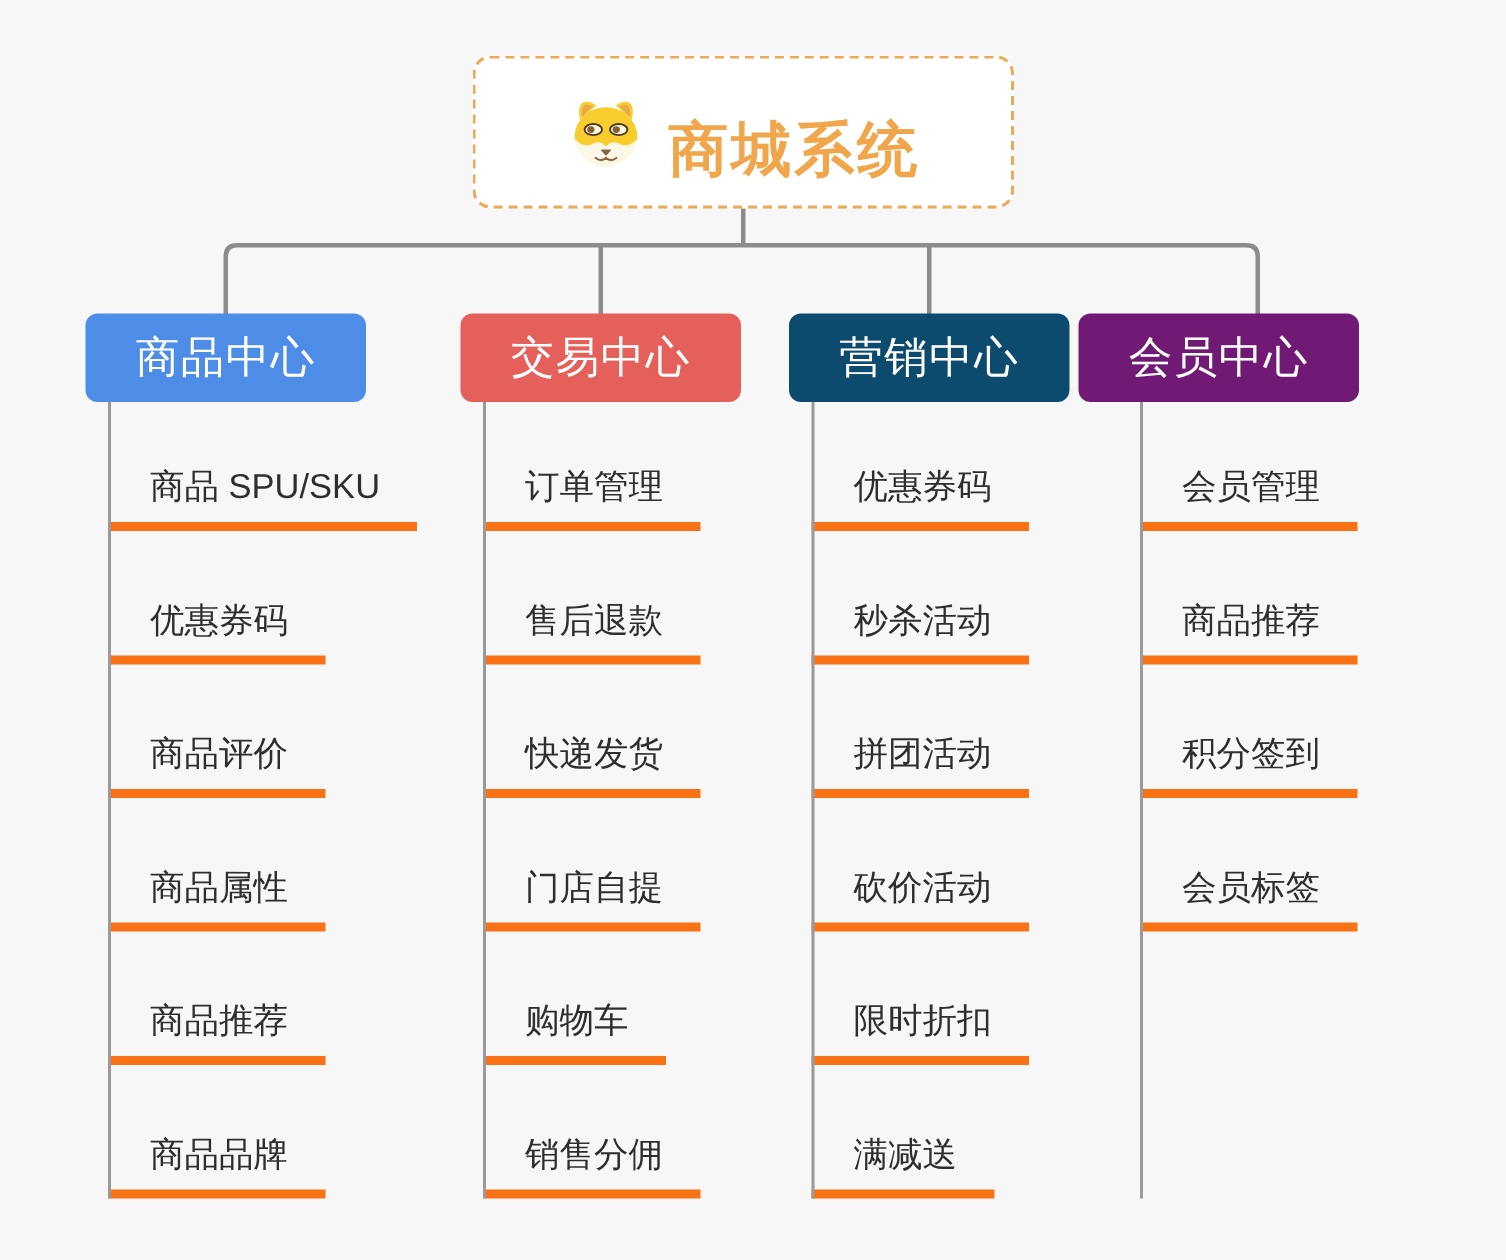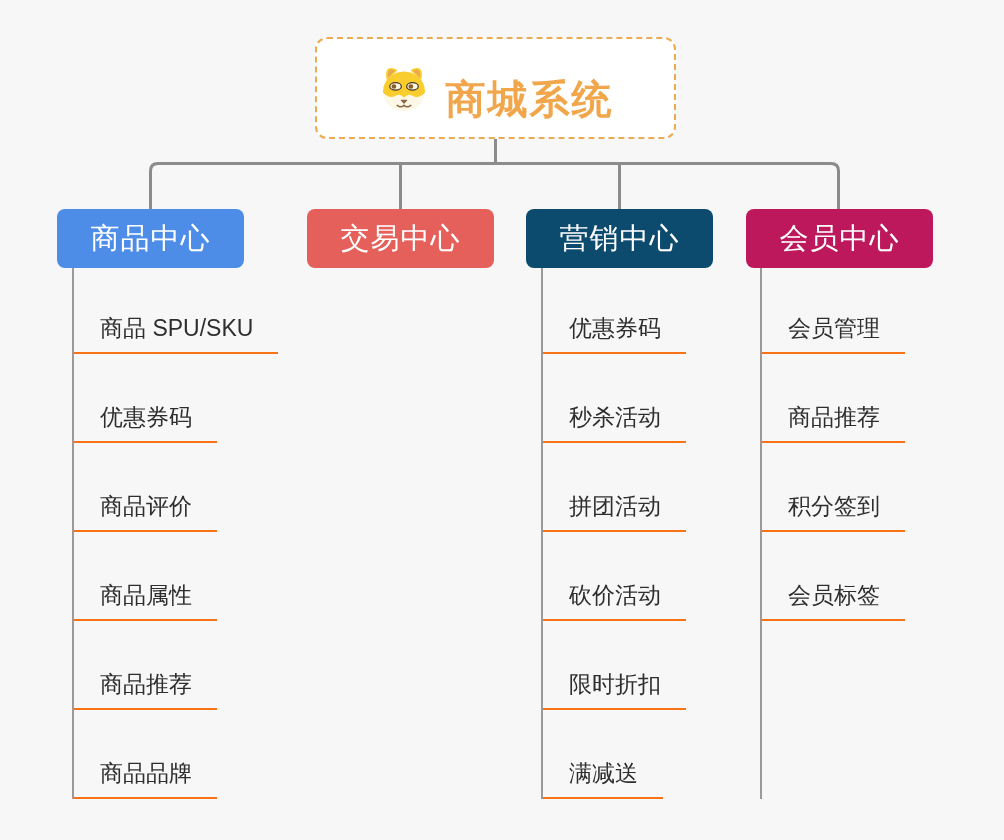--- a/index.html
+++ b/index.html
@@ -80,21 +80,21 @@
   .row {
     height: 89px;
     display: flex;
     align-items: flex-end;
   }
   .row:first-child { height: 86px; }
   .leaf {
     display: inline-block;
     width: fit-content;
     max-width: 238px;
-    border-bottom: 2px solid #f97316;
+    border-bottom: 6px solid #f97316;
     padding: 0 25px 8px 28px;
     font-size: 23px;
     color: #2e2e2e;
     white-space: nowrap;
   }
 </style>
 </head>
 <body>
 
 <div class="canvas">
@@ -146,20 +146,40 @@
       </div>
     <div class="row">
         <span class="leaf">商品推荐</span>
       </div>
     <div class="row">
         <span class="leaf">商品品牌</span>
       </div>
   </div>
 
   <div class="branch-box" style="left: 307px; background: rgb(229, 96, 90);">交易中心</div>
+  <div class="children" style="left:322px">
+    <div class="row">
+        <span class="leaf">订单管理</span>
+      </div>
+    <div class="row">
+        <span class="leaf">售后退款</span>
+      </div>
+    <div class="row">
+        <span class="leaf">快递发货</span>
+      </div>
+    <div class="row">
+        <span class="leaf">门店自提</span>
+      </div>
+    <div class="row">
+        <span class="leaf">购物车</span>
+      </div>
+    <div class="row">
+        <span class="leaf">销售分佣</span>
+      </div>
+  </div>
 
   <div class="branch-box" style="left: 526px; background: #0c4a6e;">营销中心</div>
   <div class="children" style="left:541px">
     <div class="row">
         <span class="leaf">优惠券码</span>
       </div>
     <div class="row">
         <span class="leaf">秒杀活动</span>
       </div>
     <div class="row">
@@ -169,21 +189,21 @@
         <span class="leaf">砍价活动</span>
       </div>
     <div class="row">
         <span class="leaf">限时折扣</span>
       </div>
     <div class="row">
         <span class="leaf">满减送</span>
       </div>
   </div>
 
-  <div class="branch-box" style="left: 746px; background: #be185d;">会员中心</div>
+  <div class="branch-box" style="left: 719px; background: #701a75;">会员中心</div>
   <div class="children" style="left:760px">
     <div class="row">
         <span class="leaf">会员管理</span>
       </div>
     <div class="row">
         <span class="leaf">商品推荐</span>
       </div>
     <div class="row">
         <span class="leaf">积分签到</span>
       </div>

